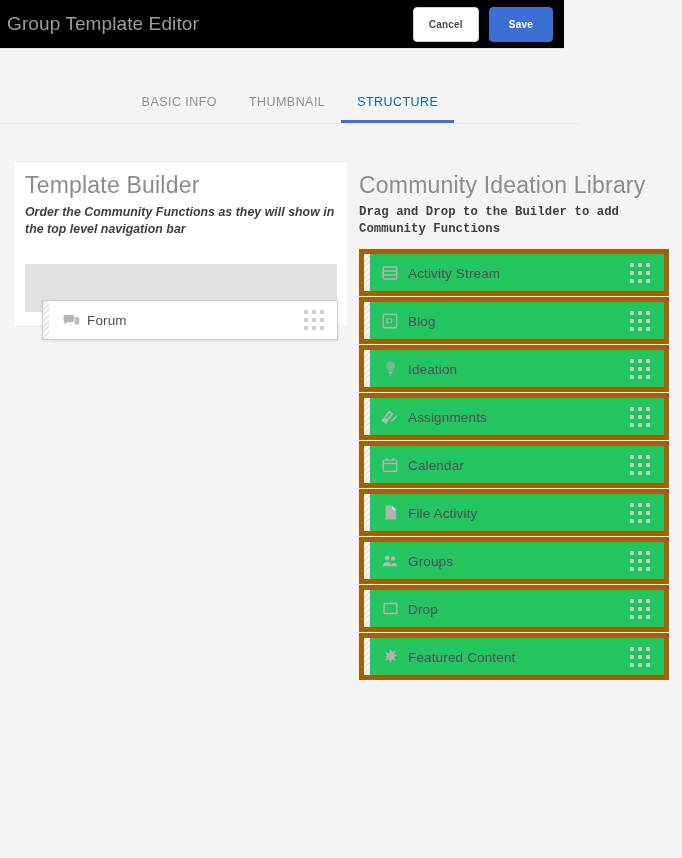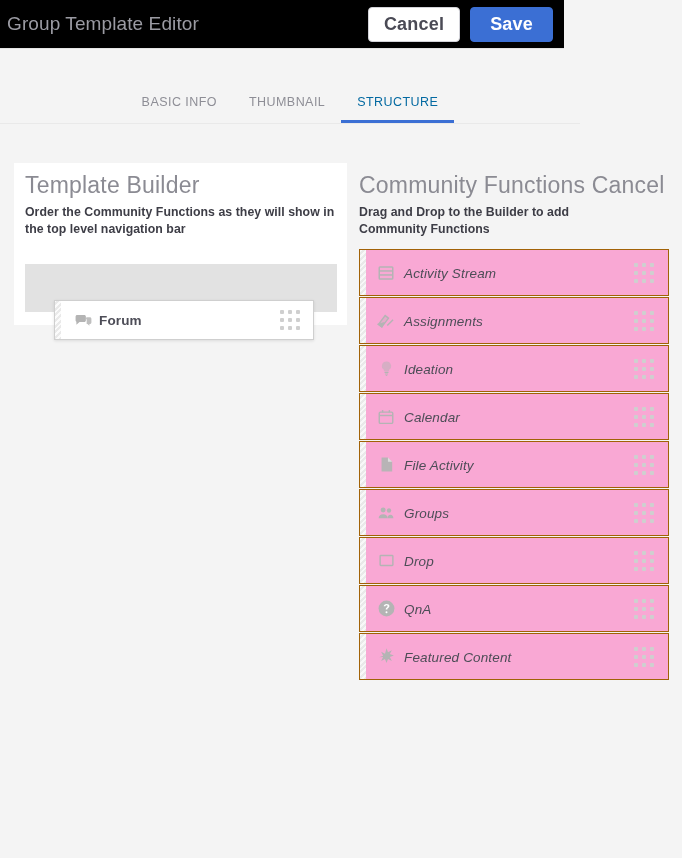--- a/index.html
+++ b/index.html
@@ -35,21 +35,21 @@
   }
   .topbar-actions {
     position: absolute;
     right: 11px; top: 7px;
     display: flex;
     gap: 10px;
     align-items: center;
   }
   .btn {
     font-family: "Liberation Sans", sans-serif;
-    font-size: 18px;
+    font-size: 10px;
     font-weight: 700;
     border-radius: 4px;
     height: 35px;
     box-sizing: border-box;
     cursor: pointer;
     display: flex;
     align-items: center;
     justify-content: center;
     letter-spacing: .2px;
   }
@@ -120,41 +120,40 @@
   .builder-card .panel-title { position: absolute; left: 11px; top: 9px; }
   .library-panel .panel-title { position: absolute; left: 0px; top: 9px; }
 
   .panel-sub {
     font-size: 12.3px;
     font-weight: 700;
     color: #3d3d46;
     line-height: 17px;
     letter-spacing: .05px;
   }
-  .builder-card .panel-sub { position: absolute; left: 11px; top: 41px; width: 320px; }
-  .library-panel .panel-sub { position: absolute; left: 0px; top: 41px; width: 280px; }
+  .builder-card .panel-sub { position: absolute; left: 11px; top: 41px; width: 320px; font-style: italic; }
+  .library-panel .panel-sub { position: absolute; left: 0px; top: 41px; width: 280px; font-family: Liberation Mono, monospace; }
 
   
   .drop-placeholder {
     position: absolute;
     left: 11px; top: 101px;
     width: 312px; height: 48px;
     background: #e2e2e2;
   }
 
   
   .fn-row {
     position: relative;
     height: 47px;
-    background: #f9a8d4;
-    border: 1px solid #a16207;
+    background: #22c55e;
+    border: 5px solid #a16207;
     box-sizing: border-box;
     margin-bottom: 1px;
     cursor: move;
-    font-style: italic;
   }
   .fn-row::before {
     content: "";
     position: absolute;
     left: 0; top: 0; bottom: 0;
     width: 6px;
     background: repeating-linear-gradient(
       -45deg,
       #e9e9e9 0px, #e9e9e9 2px,
       #f8f8f8 2px, #f8f8f8 4px
@@ -196,29 +195,28 @@
   .fn-handle i {
     display: block;
     width: 4px; height: 4px;
     background: #cfcfcf;
     border-radius: 1px;
   }
 
   
   .drag-card {
     position: absolute;
-    left: 54px; top: 300px;
-    width: 260px; height: 40px;
+    left: 42px; top: 300px;
+    width: 296px; height: 40px;
     background: #ffffff;
     border: 1px solid #cfcfcf;
     box-shadow: 0 1px 3px rgba(0,0,0,0.10);
     box-sizing: border-box;
     z-index: 50;
     cursor: grabbing;
-    font-weight: bold;
   }
   .drag-card::before {
     content: "";
     position: absolute;
     left: 0; top: 0; bottom: 0;
     width: 6px;
     background: repeating-linear-gradient(
       -45deg,
       #e9e9e9 0px, #e9e9e9 2px,
       #fbfbfb 2px, #fbfbfb 4px
@@ -247,21 +245,21 @@
   </div>
 </div>
 
 <div class="builder-card">
   <div class="panel-title">Template Builder</div>
   <div class="panel-sub">Order the Community Functions as they will show in the top level navigation bar</div>
   <div class="drop-placeholder"></div>
 </div>
 
 <div class="library-panel">
-  <div class="panel-title">Community Functions Cancel</div>
+  <div class="panel-title">Community Ideation Library</div>
   <div class="panel-sub">Drag and Drop to the Builder to add Community Functions</div>
   <div id="library-list" style="position:absolute; left:0; top:86px; width:310px;">
       <div class="fn-row">
         <span class="fn-icon">
           <svg width="18" height="18" viewBox="0 0 24 24" fill="none" stroke="currentColor" stroke-width="2">
             <rect x="3" y="4" width="18" height="16" rx="1"></rect>
             <line x1="3" y1="9.3" x2="21" y2="9.3"></line>
             <line x1="3" y1="14.6" x2="21" y2="14.6"></line>
           </svg>
         </span>
@@ -273,27 +271,26 @@
           <i></i>
           <i></i>
           <i></i>
           <i></i>
           <i></i>
           <i></i>
         </span>
       </div>
       <div class="fn-row">
         <span class="fn-icon">
-          <svg width="20" height="20" viewBox="0 0 24 24" fill="none" stroke="currentColor" stroke-width="1.7">
-            <path d="M3 16 11 5.5l4 3L7 19z" fill="currentColor" fill-opacity=".3"></path>
-            <path d="M3 16 7 19l1.8-4.5z" fill="currentColor"></path>
-            <line x1="13.5" y1="17.5" x2="20.5" y2="10.5"></line>
-          </svg>
-        </span>
-        <span class="fn-label">Assignments</span>
+          <svg width="18" height="18" viewBox="0 0 24 24" fill="none" stroke="currentColor" stroke-width="1.8">
+            <rect x="3" y="3" width="18" height="18" rx="2"></rect>
+            <path d="M8 16V9h4a2.5 2.5 0 0 1 0 5H8" stroke-width="1.6"></path>
+          </svg>
+        </span>
+        <span class="fn-label">Blog</span>
         <span class="fn-handle">
           <i></i>
           <i></i>
           <i></i>
           <i></i>
           <i></i>
           <i></i>
           <i></i>
           <i></i>
           <i></i>
@@ -316,20 +313,41 @@
           <i></i>
           <i></i>
           <i></i>
           <i></i>
           <i></i>
           <i></i>
         </span>
       </div>
       <div class="fn-row">
         <span class="fn-icon">
+          <svg width="20" height="20" viewBox="0 0 24 24" fill="none" stroke="currentColor" stroke-width="1.7">
+            <path d="M3 16 11 5.5l4 3L7 19z" fill="currentColor" fill-opacity=".3"></path>
+            <path d="M3 16 7 19l1.8-4.5z" fill="currentColor"></path>
+            <line x1="13.5" y1="17.5" x2="20.5" y2="10.5"></line>
+          </svg>
+        </span>
+        <span class="fn-label">Assignments</span>
+        <span class="fn-handle">
+          <i></i>
+          <i></i>
+          <i></i>
+          <i></i>
+          <i></i>
+          <i></i>
+          <i></i>
+          <i></i>
+          <i></i>
+        </span>
+      </div>
+      <div class="fn-row">
+        <span class="fn-icon">
           <svg width="18" height="18" viewBox="0 0 24 24" fill="none" stroke="currentColor" stroke-width="1.9">
             <rect x="3" y="5.5" width="18" height="15" rx="1.5"></rect>
             <line x1="3" y1="10" x2="21" y2="10"></line>
             <line x1="7.5" y1="2.8" x2="7.5" y2="6"></line>
             <line x1="16.5" y1="2.8" x2="16.5" y2="6"></line>
           </svg>
         </span>
         <span class="fn-label">Calendar</span>
         <span class="fn-handle">
           <i></i>
@@ -385,41 +403,20 @@
           <i></i>
         </span>
       </div>
       <div class="fn-row">
         <span class="fn-icon">
           <svg width="19" height="17" viewBox="0 0 24 24" fill="none" stroke="currentColor" stroke-width="2">
             <rect x="3" y="5" width="18" height="14" rx="1"></rect>
           </svg>
         </span>
         <span class="fn-label">Drop</span>
-        <span class="fn-handle">
-          <i></i>
-          <i></i>
-          <i></i>
-          <i></i>
-          <i></i>
-          <i></i>
-          <i></i>
-          <i></i>
-          <i></i>
-        </span>
-      </div>
-      <div class="fn-row">
-        <span class="fn-icon">
-          <svg width="19" height="19" viewBox="0 0 24 24" fill="currentColor">
-            <circle cx="12" cy="12" r="10"></circle>
-            <path d="M12 6.2c-2 0-3.4 1.2-3.6 3h2.1c.1-.8.7-1.3 1.5-1.3.8 0 1.4.5 1.4 1.2 0 .6-.3.9-1.1 1.5-.9.6-1.3 1.2-1.3 2.2v.6h2.1v-.4c0-.7.3-1 1.1-1.6 1-.7 1.5-1.4 1.5-2.5 0-1.7-1.4-2.7-3.7-2.7z" fill="#ffffff"></path>
-            <circle cx="12" cy="16.6" r="1.25" fill="#ffffff"></circle>
-          </svg>
-        </span>
-        <span class="fn-label">QnA</span>
         <span class="fn-handle">
           <i></i>
           <i></i>
           <i></i>
           <i></i>
           <i></i>
           <i></i>
           <i></i>
           <i></i>
           <i></i>

